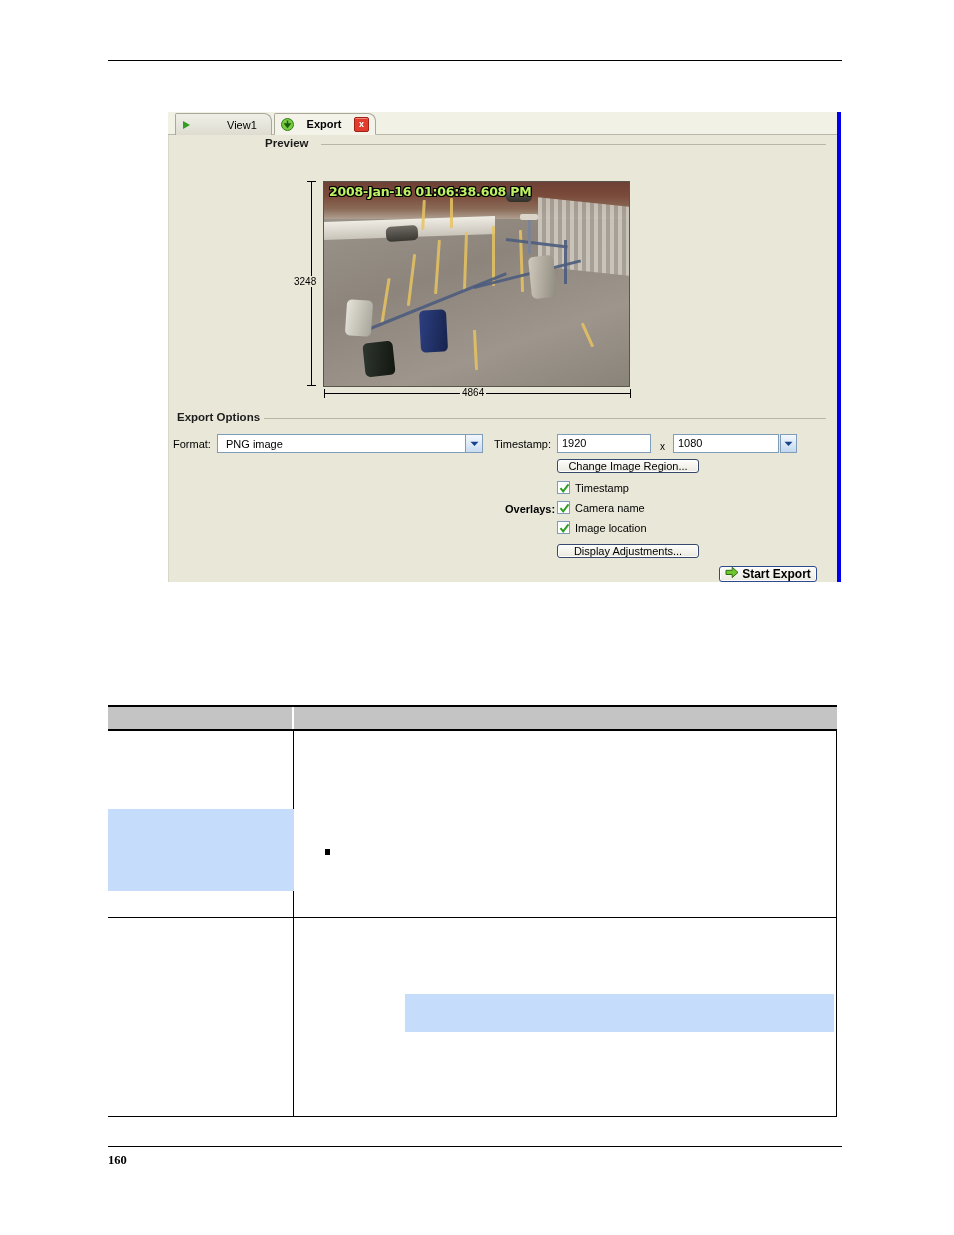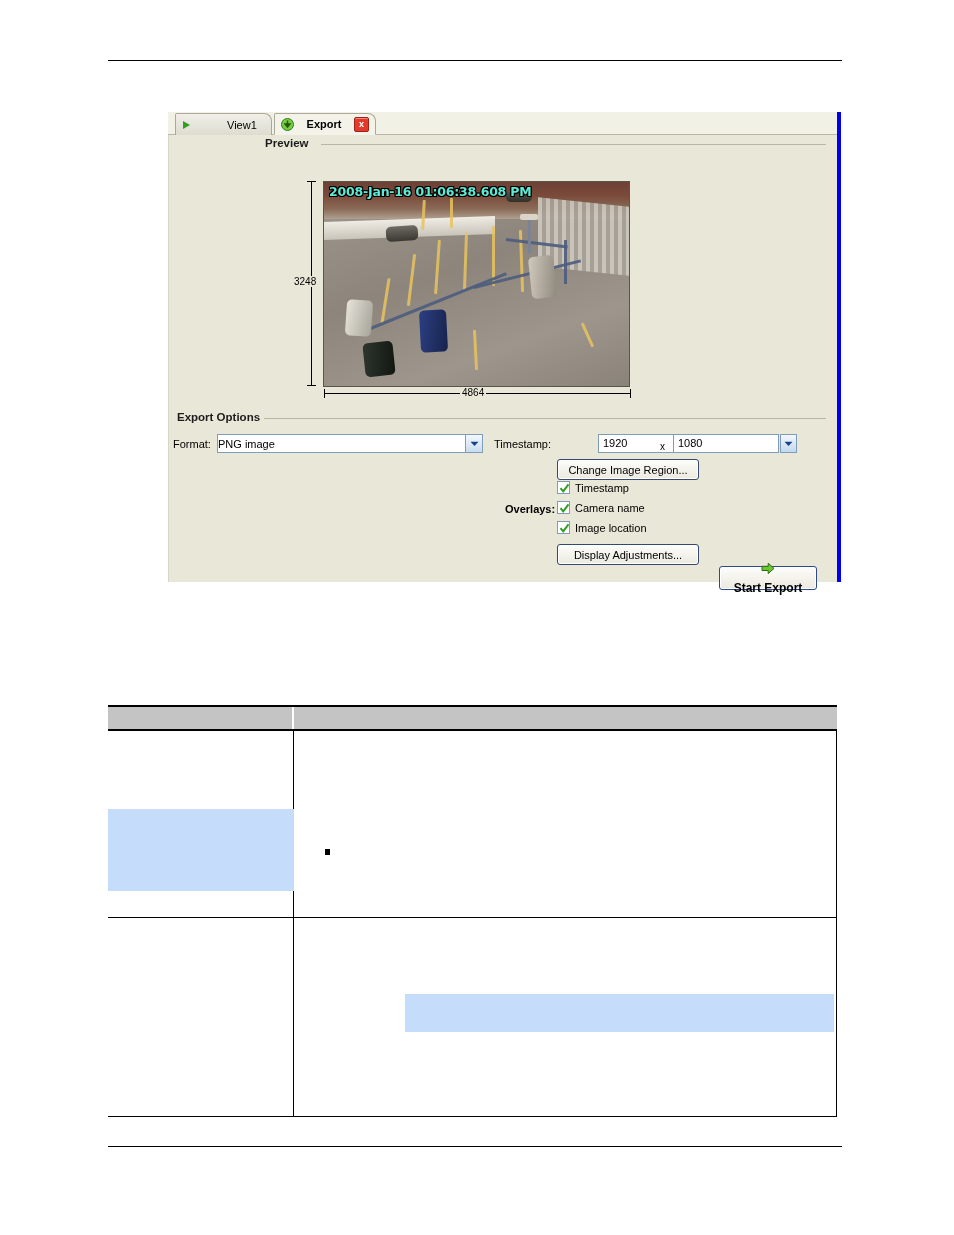--- a/index.html
+++ b/index.html
@@ -207,21 +207,21 @@
     position: absolute;
     border-radius: 5px;
   }
   .pv-ts {
     position: absolute;
     left: 5px;
     top: 2px;
     font-family: "DejaVu Sans", sans-serif;
     font-weight: bold;
     font-size: 12.5px;
-    color: #5eead4;
+    color: #bef264;
     text-shadow: -1px 0 #000, 1px 0 #000, 0 -1px #000, 0 1px #000,
                  -1px -1px #000, 1px 1px #000, 1px -1px #000, -1px 1px #000;
     white-space: nowrap;
     letter-spacing: -0.2px;
   }
 
   
   .dim-v-line {
     position: absolute;
     width: 1px;
@@ -264,21 +264,21 @@
     height: 19px;
     background: #fff;
     border: 1px solid #7f9db9;
     box-sizing: border-box;
     display: flex;
     align-items: center;
   }
   .combo-text {
     flex: 1;
     font-size: 11px;
-    padding-left: 0;
+    padding-left: 8px;
     color: #000;
     white-space: nowrap;
     overflow: hidden;
   }
   .combo-arrow {
     width: 16px;
     height: 17px;
     background: linear-gradient(#f4f8fd,#c9dcf0);
     border-left: 1px solid #7f9db9;
     display: flex;
@@ -305,39 +305,38 @@
     height: 19px;
     background: linear-gradient(#f4f8fd,#c2d8ef);
     border: 1px solid #7f9db9;
     box-sizing: border-box;
     display: flex;
     align-items: center;
     justify-content: center;
   }
   .btn {
     position: absolute;
-    height: 21px;
+    height: 14px;
     background: linear-gradient(#fdfdfb,#ebe9df);
     border: 1px solid #36486b;
     border-radius: 3px;
     box-sizing: border-box;
     font-size: 11px;
     color: #000;
     display: flex;
     align-items: center;
     justify-content: center;
     box-shadow: inset 0 0 0 1px #ffffff;
   }
   .btn-export {
     font-weight: bold;
     font-size: 12px;
     gap: 3px;
-    height: 24px;
+    height: 16px;
     border: 1px solid #2b4b8c;
-    flex-direction: column;
   }
   .chk-row {
     position: absolute;
     display: flex;
     align-items: center;
     gap: 5px;
     font-size: 11px;
     color: #000;
   }
   .chk {
@@ -494,21 +493,21 @@
     <div class="combo" style="left:48px; top:299px; width:266px;">
       <span class="combo-text">PNG image</span>
       <span class="combo-arrow">
         <svg width="9" height="6" viewBox="0 0 9 6">
             <path d="M0.5 0.8 L4.5 5 L8.5 0.8 Z" fill="#15428b"></path>
           </svg>
       </span>
     </div>
 
     <div class="lbl" style="left:325px; top:303px;">Timestamp:</div>
-    <div class="textbox" style="left:388px; top:299px; width:94px;margin-left:41px;">1920</div>
+    <div class="textbox" style="left:388px; top:299px; width:94px;">1920</div>
     <div class="lbl" style="left:491px; top:306px; font-size:10px;">x</div>
     <div class="textbox" style="left:504px; top:299px; width:106px;">1080</div>
     <div class="spin-arrow" style="left:611px; top:299px;">
       <svg width="9" height="6" viewBox="0 0 9 6">
           <path d="M0.5 0.8 L4.5 5 L8.5 0.8 Z" fill="#15428b"></path>
         </svg>
     </div>
 
     <div class="btn" style="left:388px; top:324px; width:142px;">Change Image Region...</div>
 
@@ -575,13 +574,14 @@
   <div class="tbl-row" style="height:198px;">
     <div class="tbl-c1"></div>
     <div class="tbl-c2">
       <div class="hl" style="left:111px; top:76px; width:429px; height:38px;"></div>
     </div>
   </div>
 </div>
 
 <div class="doc-footer">
   <div class="doc-footer-rule"></div>
+  <div class="doc-footer-num">160</div>
 </div>
 
 </body></html>

